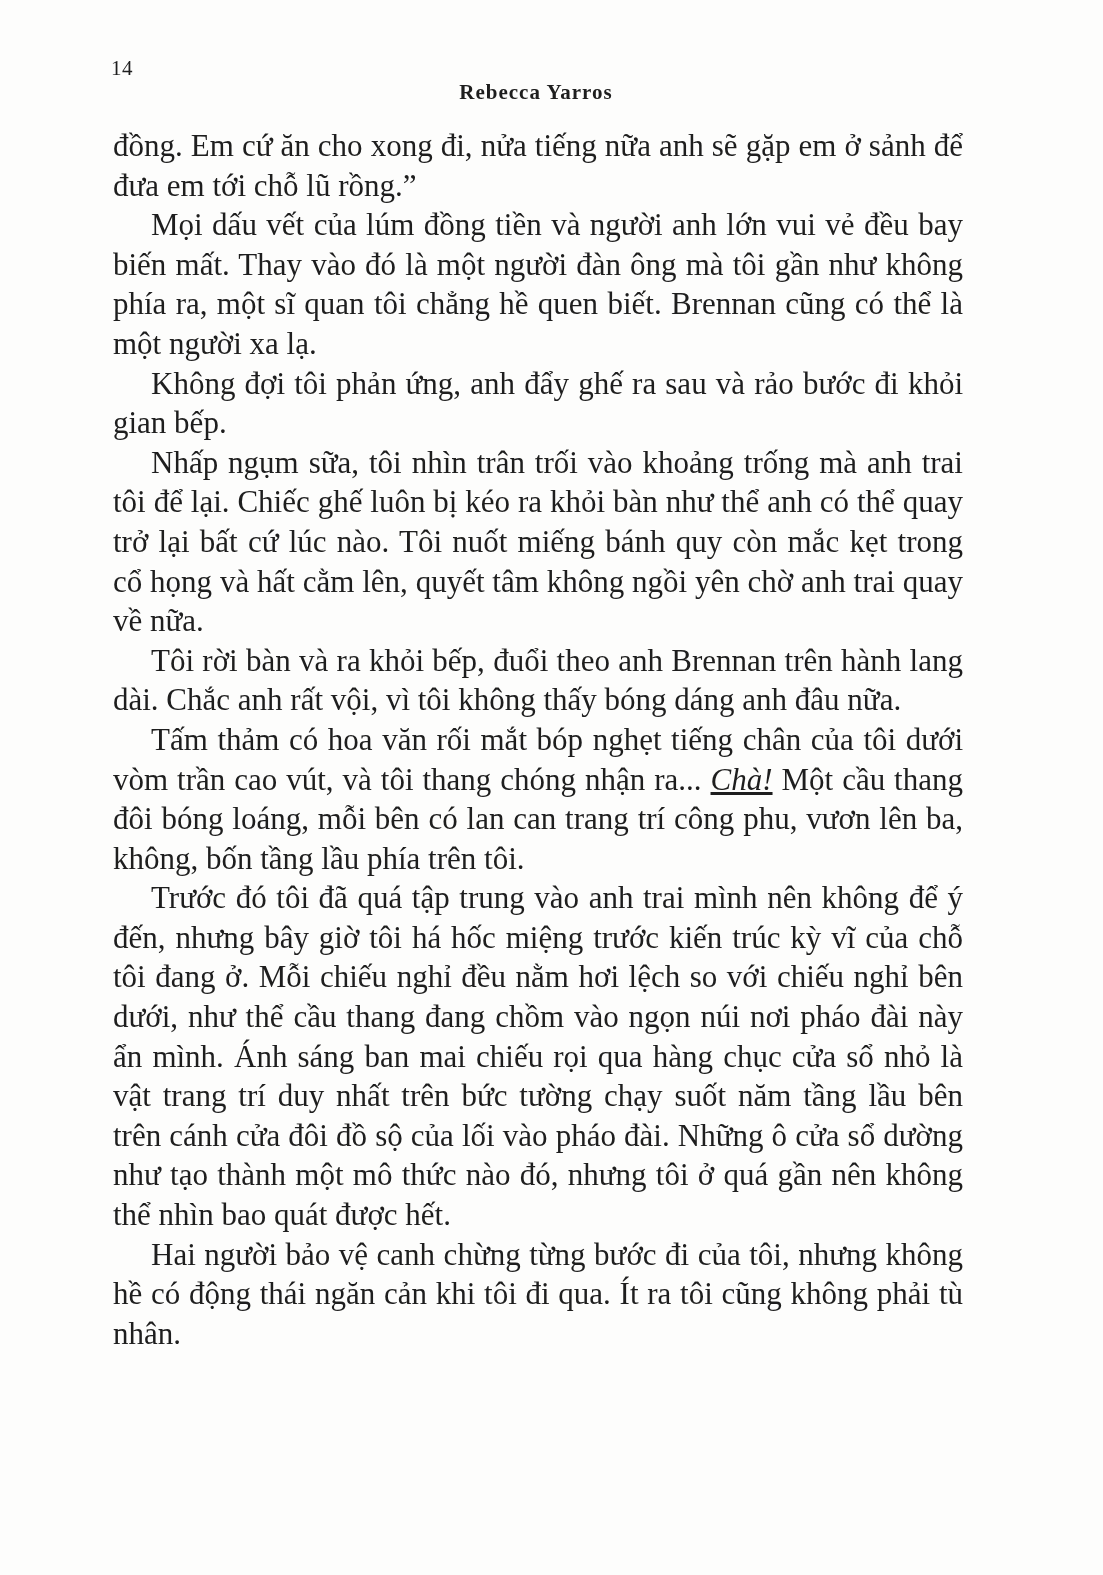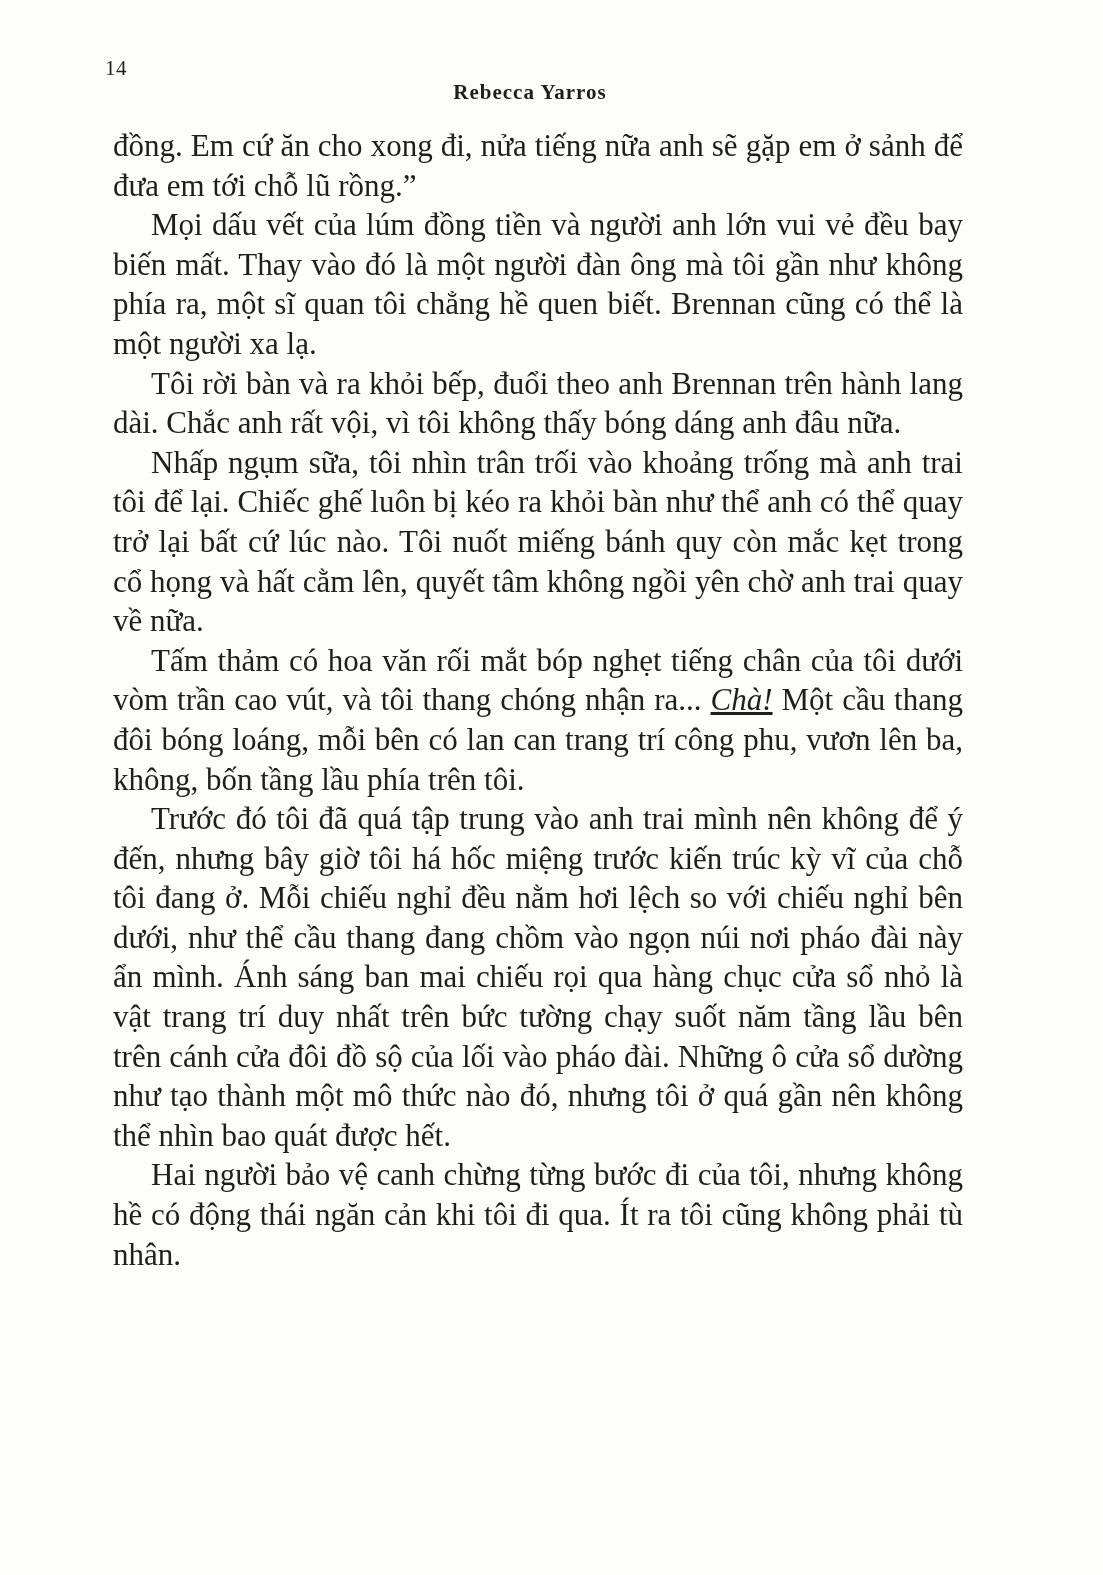--- a/index.html
+++ b/index.html
@@ -13,21 +13,21 @@
     height: 1575px;
     margin: 0 auto;
     background: #fdfdfc;
     color: #1e1e1e;
     font-family: "Liberation Serif", "DejaVu Serif", serif;
     overflow: hidden;
   }
   .running-head {
     position: absolute;
     top: 56px;
-    left: 105px;
+    left: 111px;
     width: 850px;
     height: 30px;
     font-size: 21px;
     letter-spacing: 0.5px;
   }
   .page-number {
     position: absolute;
     left: 0;
     top: 0;
   }
@@ -71,24 +71,25 @@
     <span class="page-number">14</span>
     <span class="running-title">Rebecca Yarros</span>
   </div>
 
   <div class="content">
 
     <p class="para"><span>đồng. Em cứ ăn cho xong đi, nửa tiếng nữa anh sẽ gặp em ở sảnh để đưa em tới chỗ lũ rồng.”</span></p>
 
     <p class="para indent"><span>Mọi dấu vết của lúm đồng tiền và người anh lớn vui vẻ đều bay biến mất. Thay vào đó là một người đàn ông mà tôi gần như không phía ra, một sĩ quan tôi chẳng hề quen biết. Brennan cũng có thể là một người xa lạ.</span></p>
 
+    <p class="para indent"><span>Không đợi tôi phản ứng, anh đẩy ghế ra sau và rảo bước đi khỏi gian bếp.</span></p>
+
+    <p class="para indent"><span>Nhấp ngụm sữa, tôi nhìn trân trối vào khoảng trống mà anh trai tôi để lại. Chiếc ghế luôn bị kéo ra khỏi bàn như thể anh có thể quay trở lại bất cứ lúc nào. Tôi nuốt miếng bánh quy còn mắc kẹt trong cổ họng và hất cằm lên, quyết tâm không ngồi yên chờ anh trai quay về nữa.</span></p>
 
     <p class="para indent"><span>Tôi rời bàn và ra khỏi bếp, đuổi theo anh Brennan trên hành lang dài. Chắc anh rất vội, vì tôi không thấy bóng dáng anh đâu nữa.</span></p>
-
-    <p class="para indent"><span>Nhấp ngụm sữa, tôi nhìn trân trối vào khoảng trống mà anh trai tôi để lại. Chiếc ghế luôn bị kéo ra khỏi bàn như thể anh có thể quay trở lại bất cứ lúc nào. Tôi nuốt miếng bánh quy còn mắc kẹt trong cổ họng và hất cằm lên, quyết tâm không ngồi yên chờ anh trai quay về nữa.</span></p>
 
     <p class="para indent"><span>Tấm thảm có hoa văn rối mắt bóp nghẹt tiếng chân của tôi dưới vòm trần cao vút, và tôi thang chóng nhận ra... </span><span class="italic">Chà!</span><span> Một cầu thang đôi bóng loáng, mỗi bên có lan can trang trí công phu, vươn lên ba, không, bốn tầng lầu phía trên tôi.</span></p>
 
     <p class="para indent"><span>Trước đó tôi đã quá tập trung vào anh trai mình nên không để ý đến, nhưng bây giờ tôi há hốc miệng trước kiến trúc kỳ vĩ của chỗ tôi đang ở. Mỗi chiếu nghỉ đều nằm hơi lệch so với chiếu nghỉ bên dưới, như thể cầu thang đang chồm vào ngọn núi nơi pháo đài này ẩn mình. Ánh sáng ban mai chiếu rọi qua hàng chục cửa sổ nhỏ là vật trang trí duy nhất trên bức tường chạy suốt năm tầng lầu bên trên cánh cửa đôi đồ sộ của lối vào pháo đài. Những ô cửa sổ dường như tạo thành một mô thức nào đó, nhưng tôi ở quá gần nên không thể nhìn bao quát được hết.</span></p>
 
 
     <p class="para indent"><span>Hai người bảo vệ canh chừng từng bước đi của tôi, nhưng không hề có động thái ngăn cản khi tôi đi qua. Ít ra tôi cũng không phải tù nhân.</span></p>
 
   </div>
 

